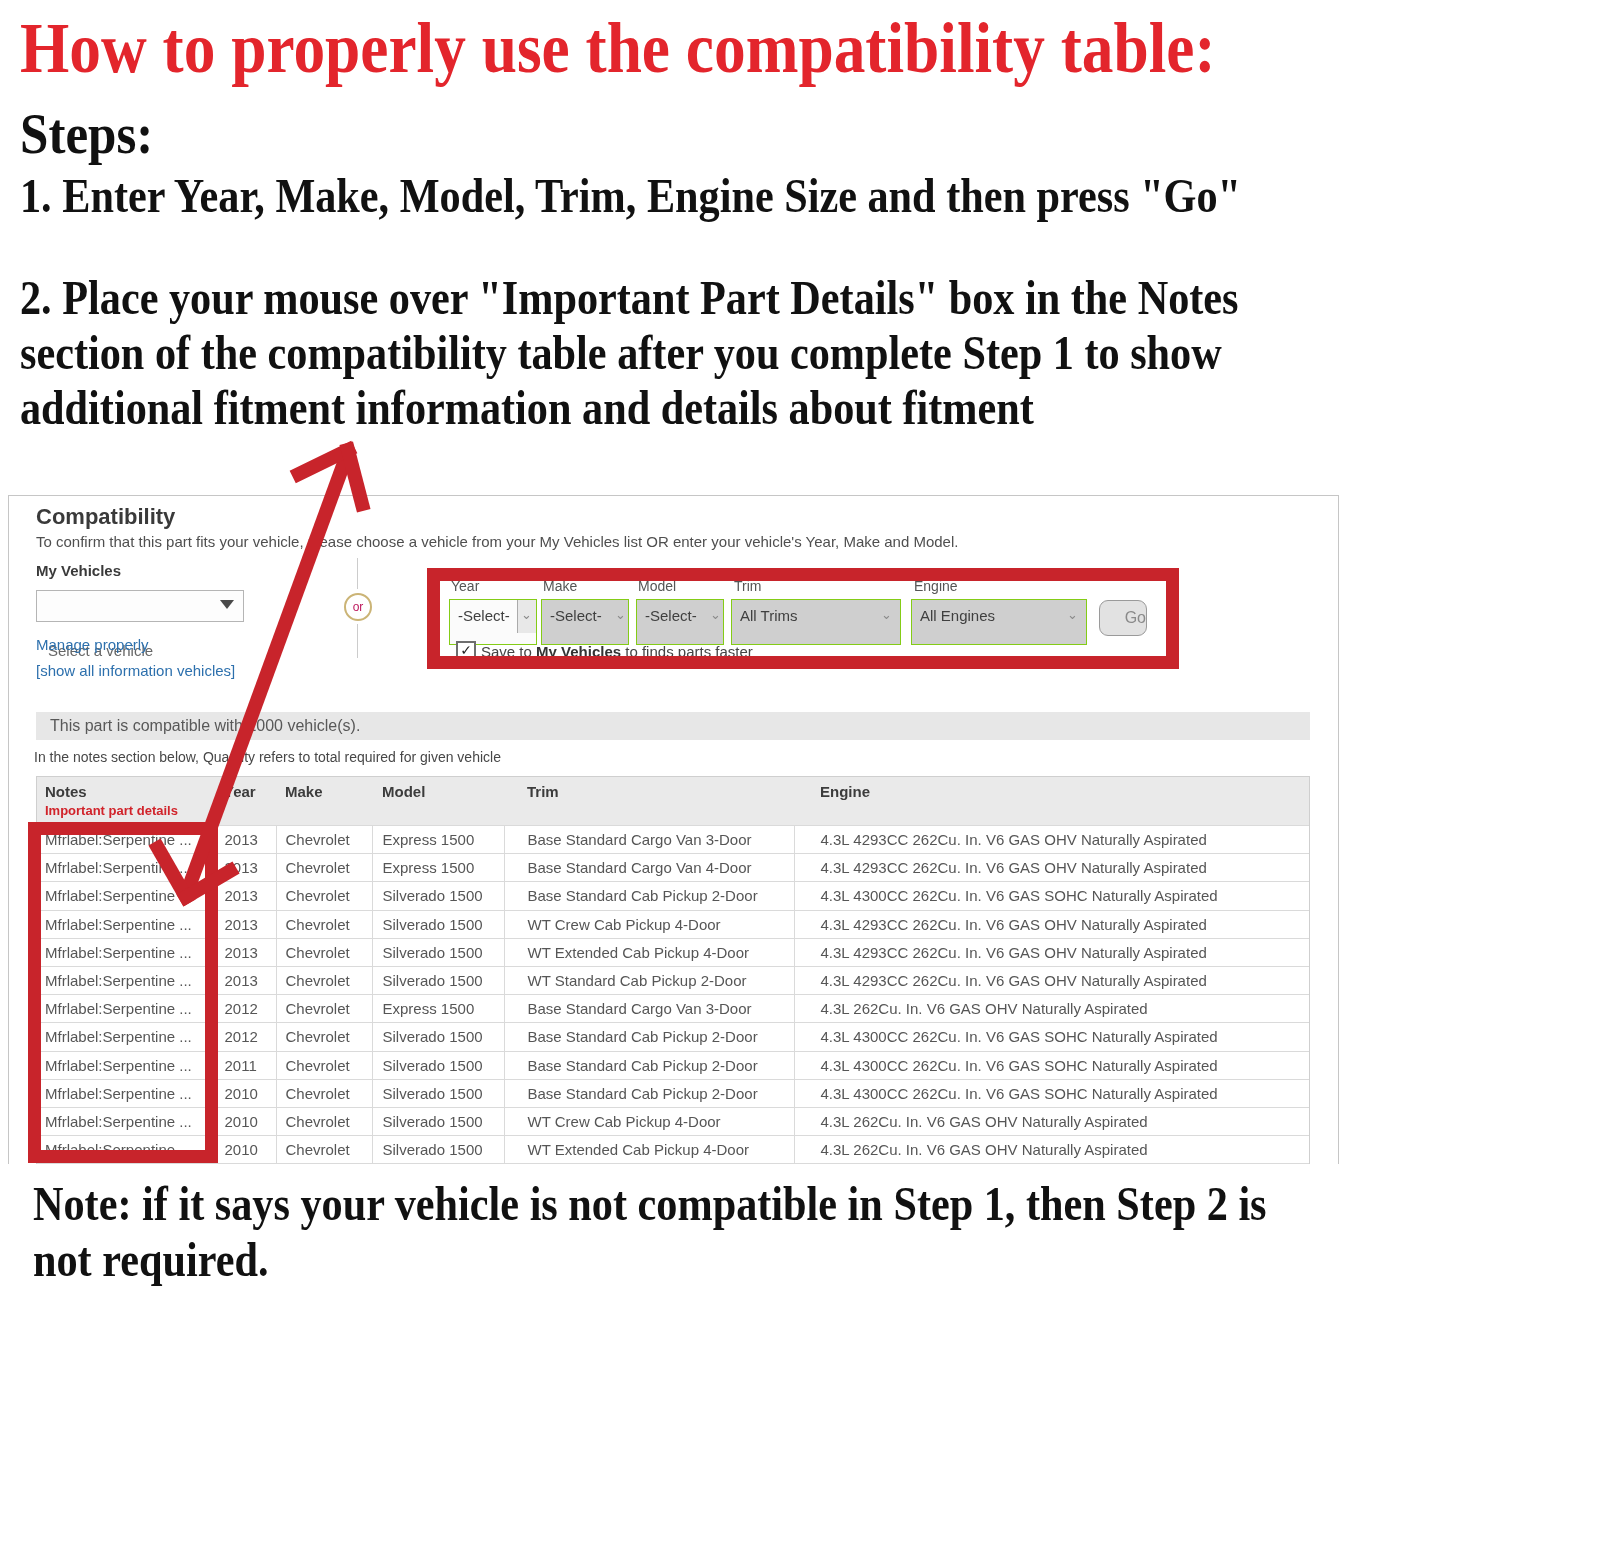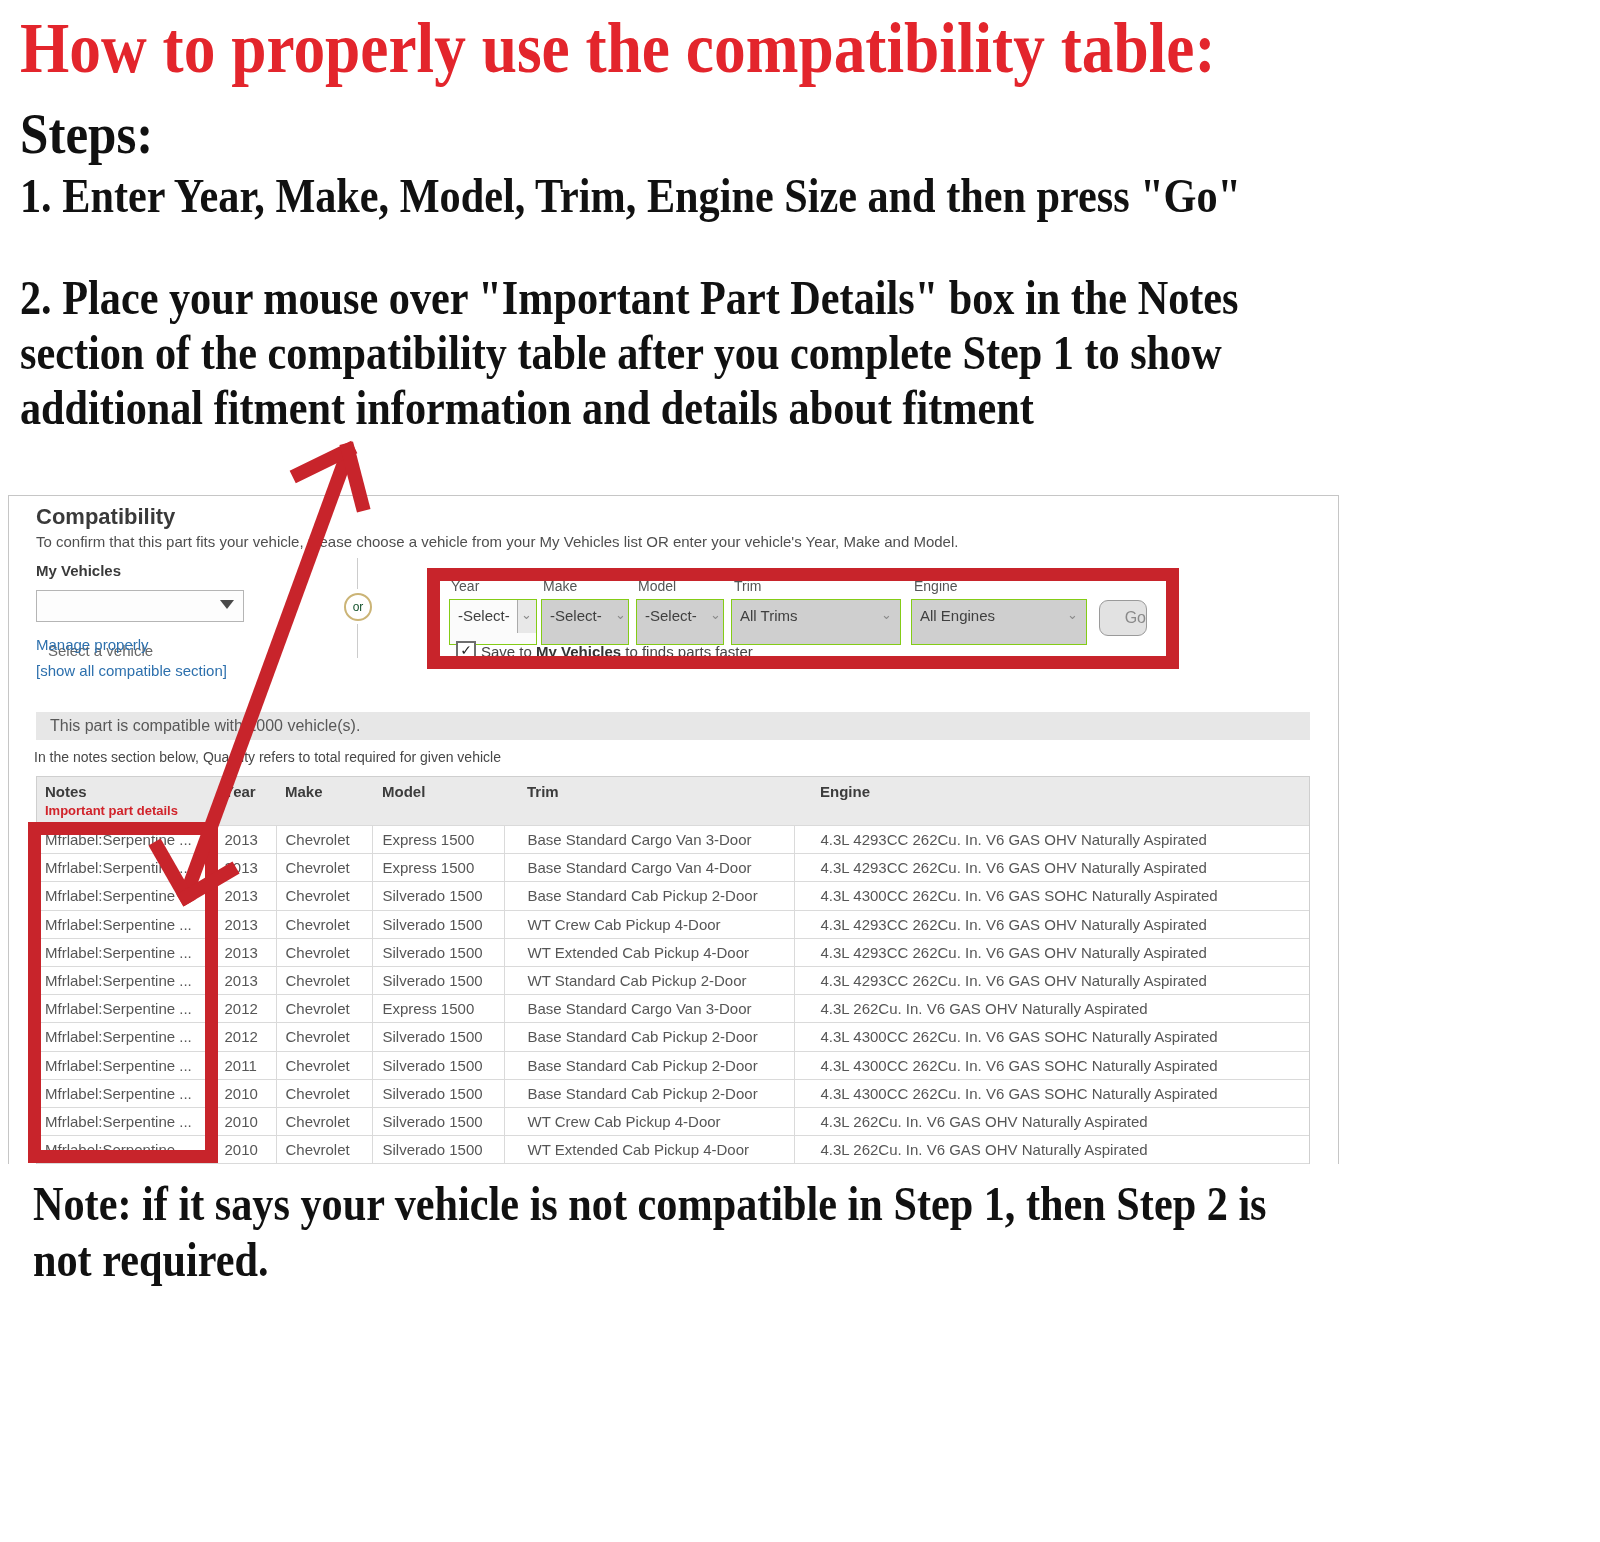--- a/index.html
+++ b/index.html
@@ -25,21 +25,21 @@
   #my-vehicles-label{left:27px;top:66px;font-size:15px;font-weight:bold;color:#3a3a3a;}
   #vehicle-select{left:27px;top:94px;width:206px;height:30px;border:1px solid #b5b5b5;background:#fdfdfd;}
   #vehicle-select .val{position:absolute;left:11px;top:6px;font-size:15px;color:#666;margin-top:45px;}
   #vehicle-select .tri{position:absolute;right:9px;top:9px;width:0;height:0;
       border-left:7px solid transparent;border-right:7px solid transparent;border-top:9px solid #4a4a4a;}
   .blue-link{font-size:15px;color:#2d70ad;cursor:pointer;}
   #manage-link{left:27px;top:140px;}
   #show-all-link{left:27px;top:166px;}
   .or-line{width:1px;background:#ccc;left:348px;}
   #or-badge{left:335px;top:97px;width:24px;height:24px;border:2px solid #cbb476;border-radius:50%;
-            text-align:center;line-height:24px;font-size:12px;color:#14532d;background:#fff;}
+            text-align:center;line-height:24px;font-size:12px;color:#be185d;background:#fff;}
 
   .dd-label{font-size:14px;color:#555;top:82px;}
   .dd{top:103px;height:46px;border:1px solid #84cc16;box-sizing:border-box;font-size:15px;color:#3f3f3f;}
   .dd .val{position:absolute;left:8px;top:7px;white-space:nowrap;}
   .dd .chev{position:absolute;right:2px;top:7px;font-size:13px;color:#8a8a8a;}
   .dd.white{background:#fbfbfb;}
   .dd.white .chevbox{position:absolute;right:0;top:0;width:18px;height:33px;background:#e8e8e8;border-left:1px solid #aaa;}
   .dd.white .chev{right:4px;}
   .dd.gray{background:#cfcfcf;}
   #go-btn{left:1090px;top:104px;width:46px;height:34px;background:#e2e2e2;border:1px solid #9a9a9a;
@@ -91,21 +91,21 @@
   <div class="abs" id="panel">
     <div class="abs" id="compat-title">Compatibility</div>
     <div class="abs" id="compat-desc">To confirm that this part fits your vehicle, please choose a vehicle from your My Vehicles list OR enter your vehicle's Year, Make and Model.</div>
     <div class="abs" id="my-vehicles-label">My Vehicles</div>
 
     <div class="abs" id="vehicle-select">
       <span class="val">Select a vehicle</span>
       <span class="tri"></span>
     </div>
     <div class="abs blue-link" id="manage-link">Manage properly</div>
-    <div class="abs blue-link" id="show-all-link">[show all compatible section]</div>
+    <div class="abs blue-link" id="show-all-link">[show all information vehicles]</div>
 
     <div class="abs or-line" style="top:62px;height:31px;"></div>
     <div class="abs or-line" style="top:128px;height:34px;"></div>
     <div class="abs" id="or-badge">or</div>
 
     <div class="abs dd-label" style="left:442px;">Year</div>
     <div class="abs dd-label" style="left:534px;">Make</div>
     <div class="abs dd-label" style="left:629px;">Model</div>
     <div class="abs dd-label" style="left:725px;">Trim</div>
     <div class="abs dd-label" style="left:905px;">Engine</div>

